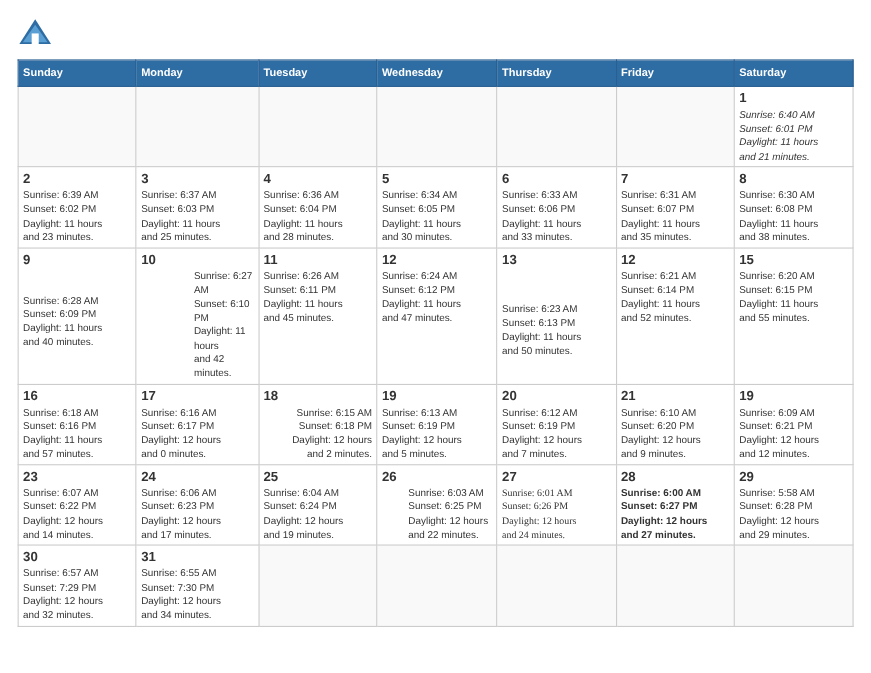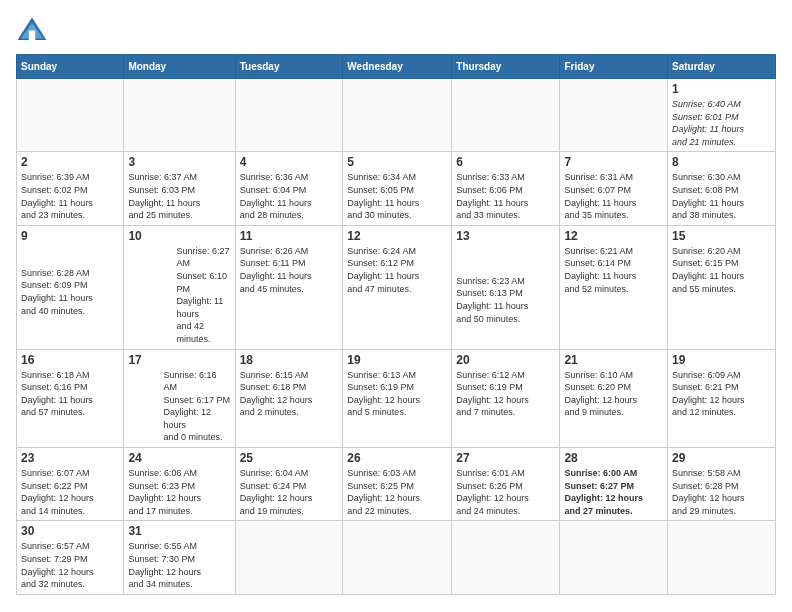--- a/index.html
+++ b/index.html
@@ -242,28 +242,28 @@
       <tr>
         <td>
           <span class="day-number">16</span>
           <div class="day-info" style="white-space: pre-line;">Sunrise: 6:18 AM
 Sunset: 6:16 PM
 Daylight: 11 hours
 and 57 minutes.</div>
         </td>
         <td>
           <span class="day-number">17</span>
-          <div class="day-info" style="white-space: pre-line; margin-left: 35px;">Sunrise: 6:16 AM
+          <div class="day-info" style="white-space: pre-line;">Sunrise: 6:16 AM
 Sunset: 6:17 PM
 Daylight: 12 hours
 and 0 minutes.</div>
         </td>
         <td>
           <span class="day-number">18</span>
-          <div class="day-info" style="white-space: pre-line;">Sunrise: 6:15 AM
+          <div class="day-info" style="white-space: pre-line; text-align: right;">Sunrise: 6:15 AM
 Sunset: 6:18 PM
 Daylight: 12 hours
 and 2 minutes.</div>
         </td>
         <td>
           <span class="day-number">19</span>
           <div class="day-info" style="white-space: pre-line;">Sunrise: 6:13 AM
 Sunset: 6:19 PM
 Daylight: 12 hours
 and 5 minutes.</div>
@@ -307,28 +307,28 @@
         </td>
         <td>
           <span class="day-number">25</span>
           <div class="day-info" style="white-space: pre-line;">Sunrise: 6:04 AM
 Sunset: 6:24 PM
 Daylight: 12 hours
 and 19 minutes.</div>
         </td>
         <td>
           <span class="day-number">26</span>
-          <div class="day-info" style="white-space: pre-line;">Sunrise: 6:03 AM
+          <div class="day-info" style="white-space: pre-line; margin-left: 24px;">Sunrise: 6:03 AM
 Sunset: 6:25 PM
 Daylight: 12 hours
 and 22 minutes.</div>
         </td>
         <td>
           <span class="day-number">27</span>
-          <div class="day-info" style="white-space: pre-line;">Sunrise: 6:01 AM
+          <div class="day-info" style="white-space: pre-line; font-family: Liberation Serif, serif;">Sunrise: 6:01 AM
 Sunset: 6:26 PM
 Daylight: 12 hours
 and 24 minutes.</div>
         </td>
         <td>
           <span class="day-number">28</span>
           <div class="day-info" style="white-space: pre-line; font-weight: bold;">Sunrise: 6:00 AM
 Sunset: 6:27 PM
 Daylight: 12 hours
 and 27 minutes.</div>

